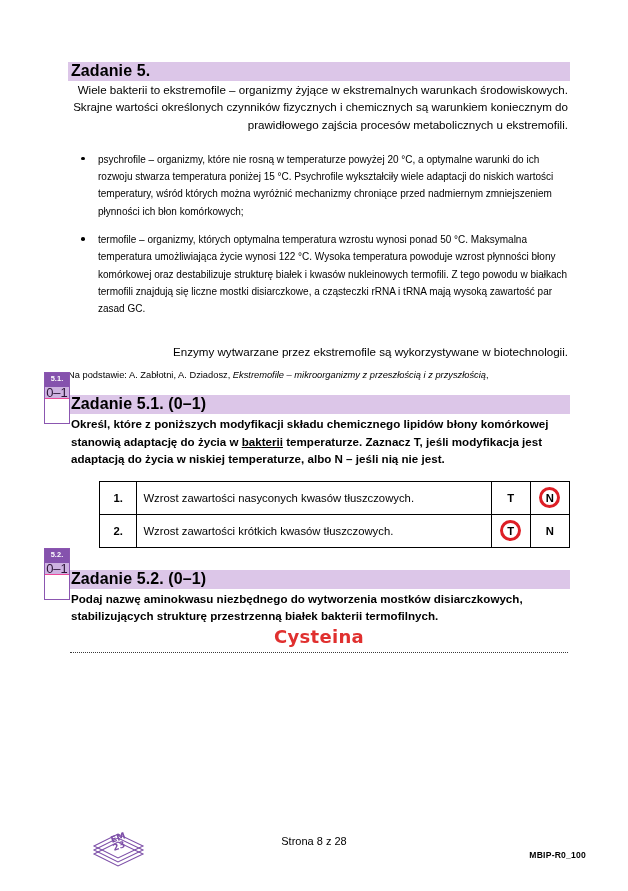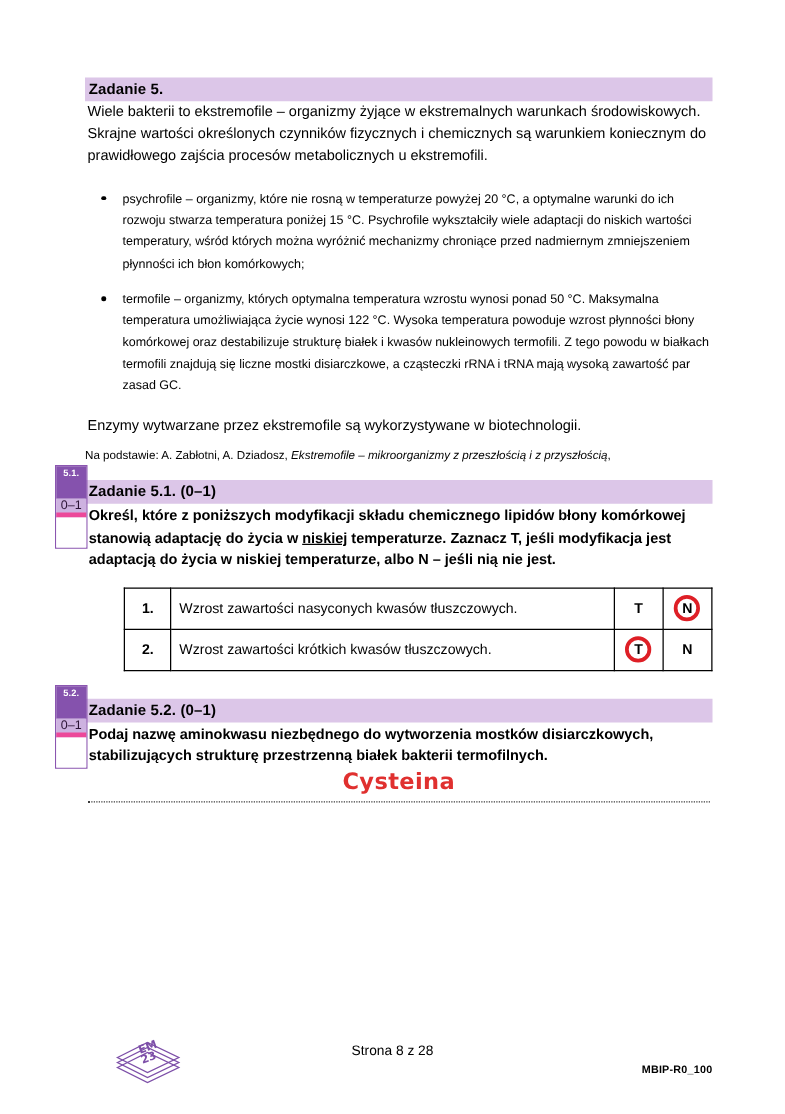--- a/index.html
+++ b/index.html
@@ -28,52 +28,52 @@
     position: absolute;
     left: 68px;
     top: 62px;
     width: 502px;
   }
 
   
   .task-bar {
     background: #dcc6e8;
     font-weight: bold;
-    font-size: 12px;
+    font-size: 16px;
     line-height: 16px;
     padding: 1px 3px 2px 3px;
     letter-spacing: 0.1px;
   }
 
   .body-text {
     font-size: 11.6px;
     line-height: 17.3px;
     padding: 0 2px;
-    text-align: left;
+    text-align: right;
   }
   .body-text p {
     margin: 0 0 0 0;
   }
   .gap-sm { height: 9px; }
   .gap-xs { height: 4px; }
 
   
   ul.bullets {
     margin: 0;
     padding: 0 2px 0 0;
     list-style: none;
   }
   ul.bullets li {
     position: relative;
     padding-left: 30px;
     font-size: 10px;
     line-height: 17.3px;
     margin-bottom: 11px;
   }
-  ul.bullets li:last-child { margin-bottom: 5px; }
+  ul.bullets li:last-child { margin-bottom: 16px; }
   ul.bullets li .dot {
     position: absolute;
     left: 13px;
     top: 6px;
     width: 3.6px;
     height: 3.6px;
     background: #000;
     border-radius: 50%;
   }
 
@@ -101,31 +101,31 @@
     border: 1px solid #8b56b0;
     box-sizing: border-box;
   }
   .score-box .sb-num {
     background: #8552ad;
     color: #ffffff;
     font-size: 7.4px;
     font-weight: bold;
     text-align: center;
     line-height: 11px;
-    height: 26px;
+    height: 14px;
     letter-spacing: 0.1px;
   }
   .score-box .sb-pts {
     background: #cdb2e0;
     color: #2b1436;
-    font-size: 10px;
+    font-size: 13px;
     text-align: center;
     line-height: 11px;
     height: 11px;
-    border-bottom: 4px solid #ec4899;
+    border-bottom: 1px solid #ec4899;
   }
   .score-box .sb-empty {
     background: #ffffff;
     height: 24px;
   }
 
   
   table.tf-table {
     border-collapse: collapse;
     table-layout: fixed;
@@ -205,21 +205,21 @@
   .footer-page {
     position: absolute;
     left: 0;
     top: 9px;
     width: 628px;
     text-align: center;
     font-size: 11px;
   }
   .footer-code {
     position: absolute;
-    right: 58px;
+    right: 42px;
     top: 24px;
     font-size: 8.6px;
     font-weight: bold;
     letter-spacing: 0.2px;
   }
   .footer-logo {
     position: absolute;
     left: 90px;
     top: 2px;
     width: 58px;
@@ -266,21 +266,21 @@
     <div class="source">
       <span>Na podstawie: A. Zabłotni, A. Dziadosz, </span><span class="ital">Ekstremofile – mikroorganizmy z przeszłością i z przyszłością</span><span>,</span>
     </div>
 
     <div class="gap-sm"></div>
     <div class="gap-xs"></div>
 
     <div class="task-bar">Zadanie 5.1. (0–1)</div>
 
     <div class="instruction">
-      <span>Określ, które z poniższych modyfikacji składu chemicznego lipidów błony komórkowej stanowią adaptację do życia w </span><span class="u">niskiej</span><span> temperaturze. Zaznacz T, jeśli modyfikacja jest adaptacją do życia w niskiej temperaturze, albo N – jeśli nią nie jest.</span>
+      <span>Określ, które z poniższych modyfikacji składu chemicznego lipidów błony komórkowej stanowią adaptację do życia w </span><span class="u">bakterii</span><span> temperaturze. Zaznacz T, jeśli modyfikacja jest adaptacją do życia w niskiej temperaturze, albo N – jeśli nią nie jest.</span>
     </div>
 
     <table class="tf-table">
       <tbody>
         <tr>
           <td class="col-idx">1.</td>
           <td class="col-stmt">Wzrost zawartości nasyconych kwasów tłuszczowych.</td>
           <td class="col-tf">
             <span>T</span>
           </td>

